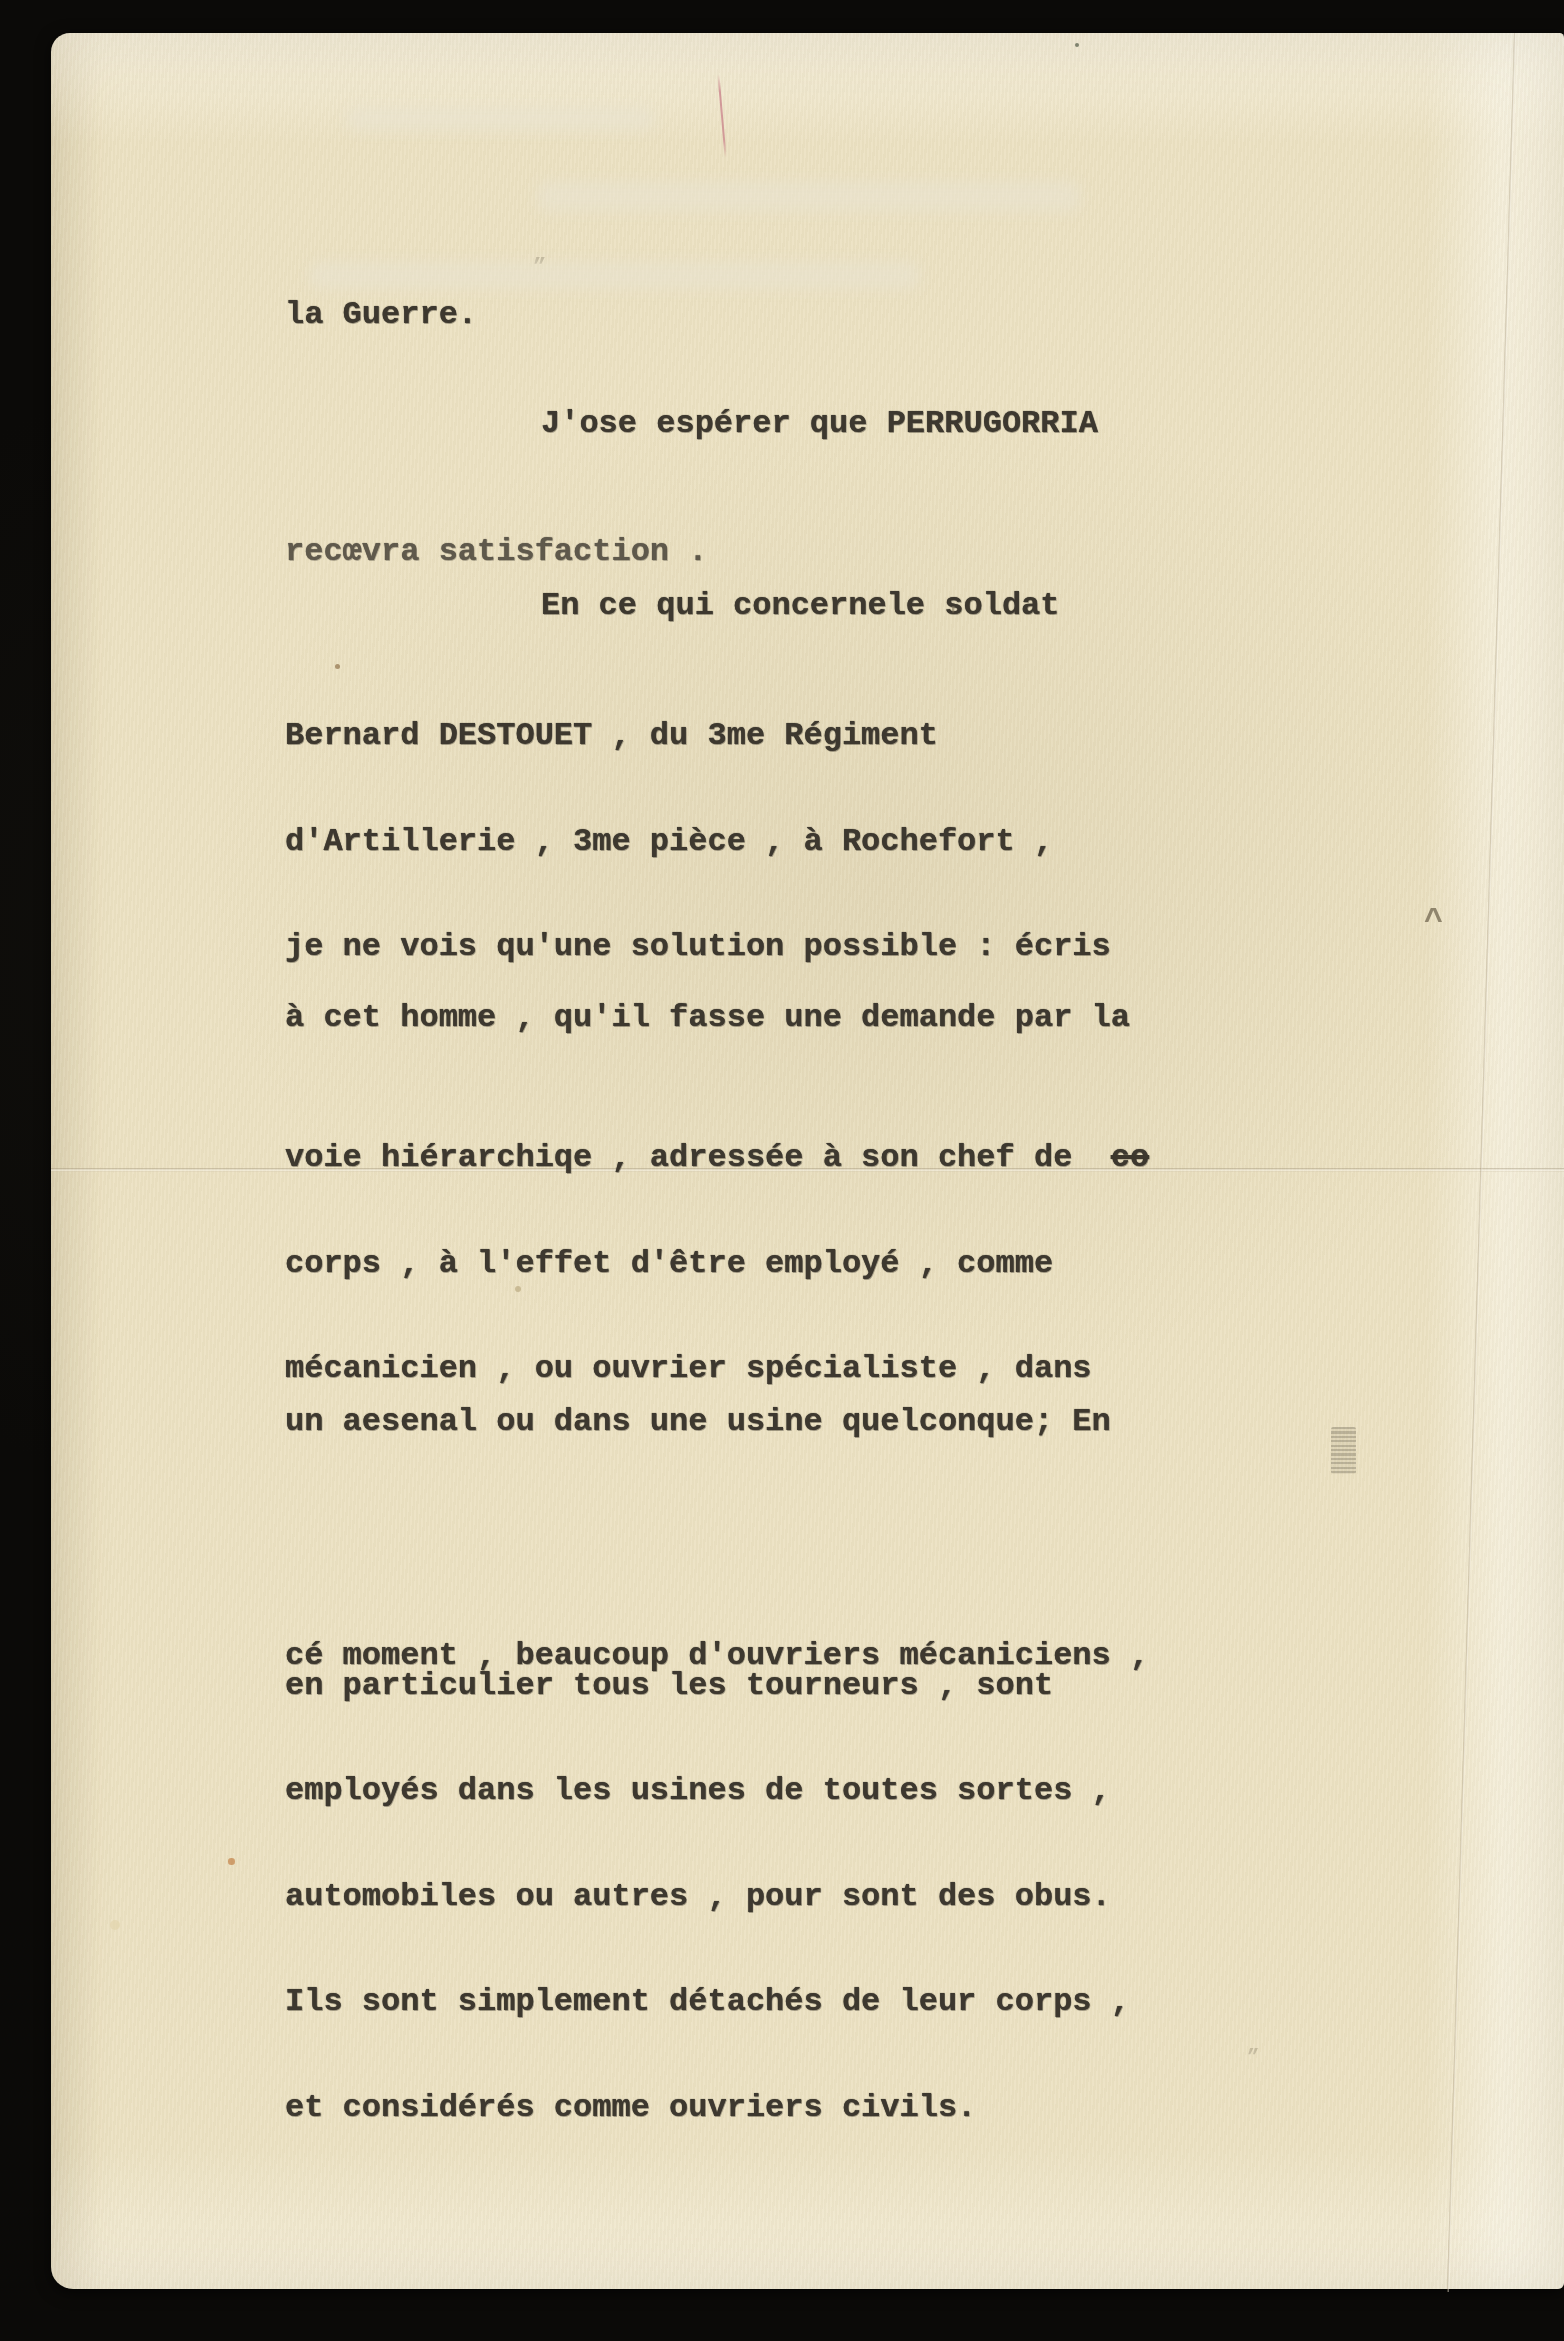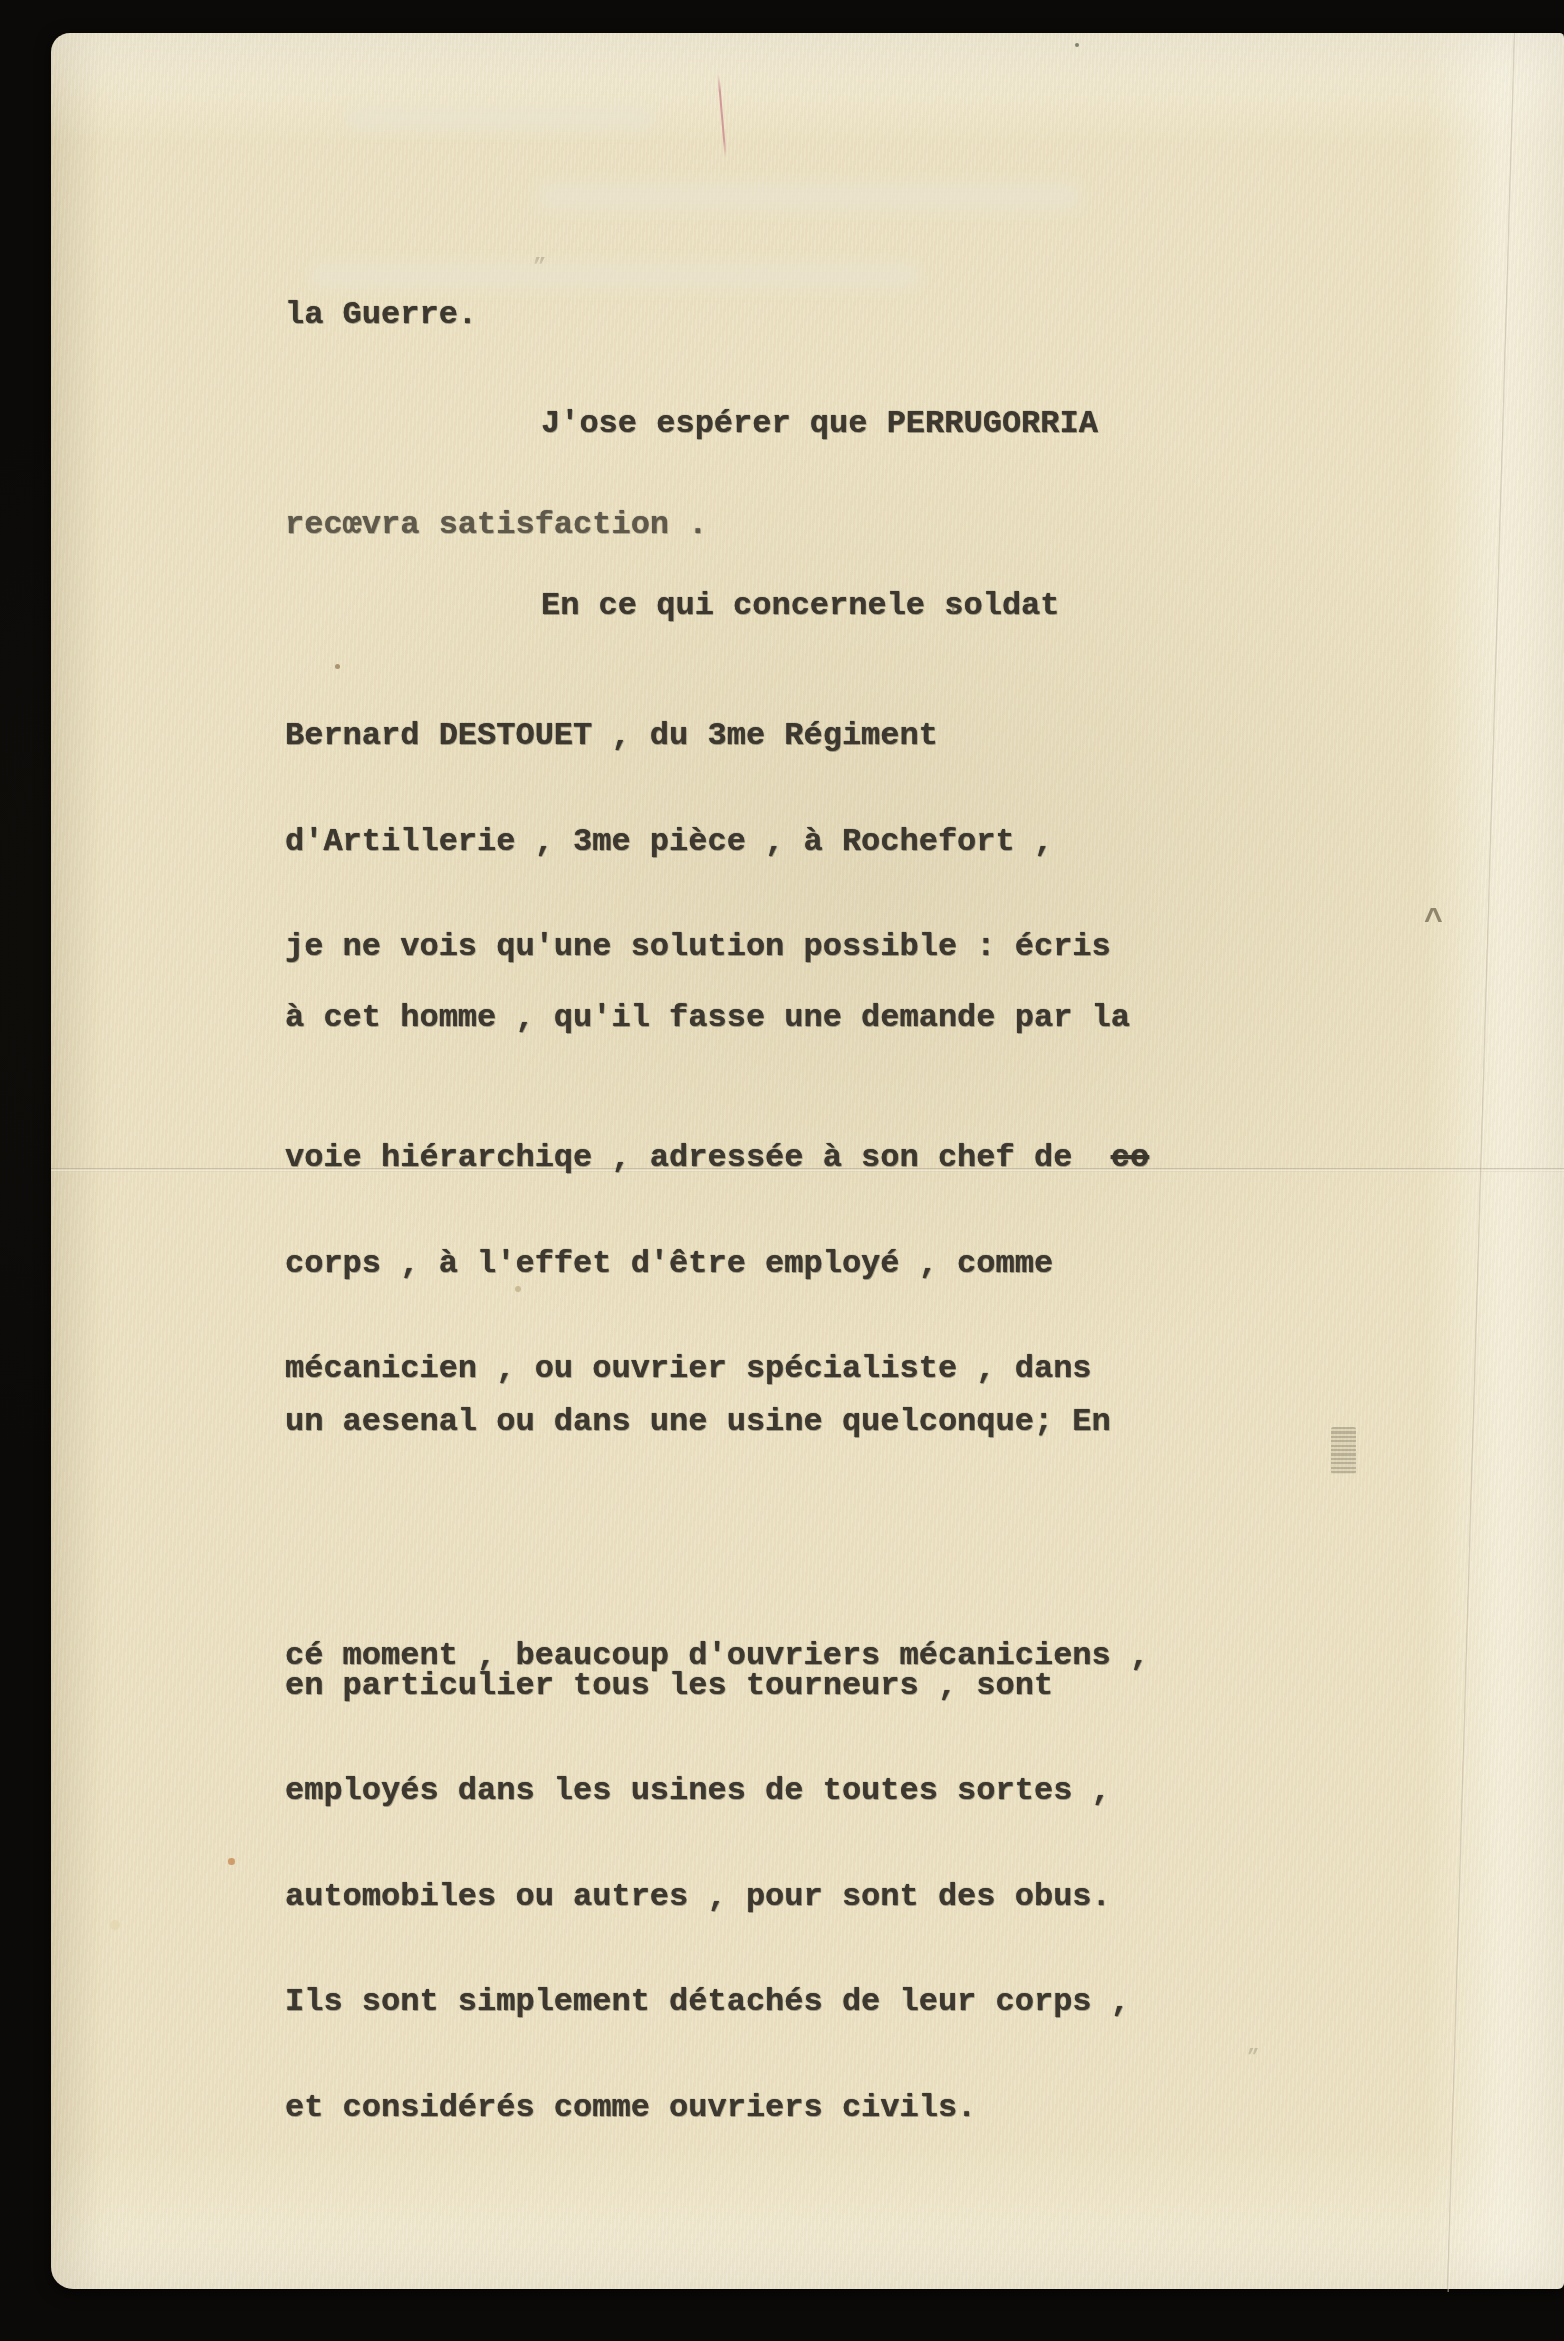--- a/index.html
+++ b/index.html
@@ -70,21 +70,21 @@
 </head>
 <body>
 
 <div id="stage">
   <div id="paper"></div>
   <div class="crease-h"></div>
   <div class="crease-v"></div>
   <div id="lines">
       <div class="line" style="top: 291px;">la Guerre.</div>
       <div class="line indent" style="top: 400px;">J'ose espérer que PERRUGORRIA</div>
-      <div class="line faint" style="top: 501px;">recœvra satisfaction .</div>
+      <div class="line faint" style="top: 528px;">recœvra satisfaction .</div>
       <div class="line indent" style="top: 582px;">En ce qui concernele soldat</div>
       <div class="line" style="top: 712px;">Bernard DESTOUET , du 3me Régiment</div>
       <div class="line" style="top: 818px;">d'Artillerie , 3me pièce , à Rochefort ,</div>
       <div class="line" style="top: 923px;">je ne vois qu'une solution possible : écris</div>
       <div class="line" style="top: 994px;">à cet homme , qu'il fasse une demande par la</div>
       <div class="line" style="top: 1134px;">voie hiérarchiqe , adressée à son chef de  <span class="tail">co</span></div>
       <div class="line" style="top: 1240px;">corps , à l'effet d'être employé , comme</div>
       <div class="line" style="top: 1345px;">mécanicien , ou ouvrier spécialiste , dans</div>
       <div class="line" style="top: 1398px;">un aesenal ou dans une usine quelconque; En</div>
       <div class="line" style="top: 1632px;">cé moment , beaucoup d'ouvriers mécaniciens ,</div>

